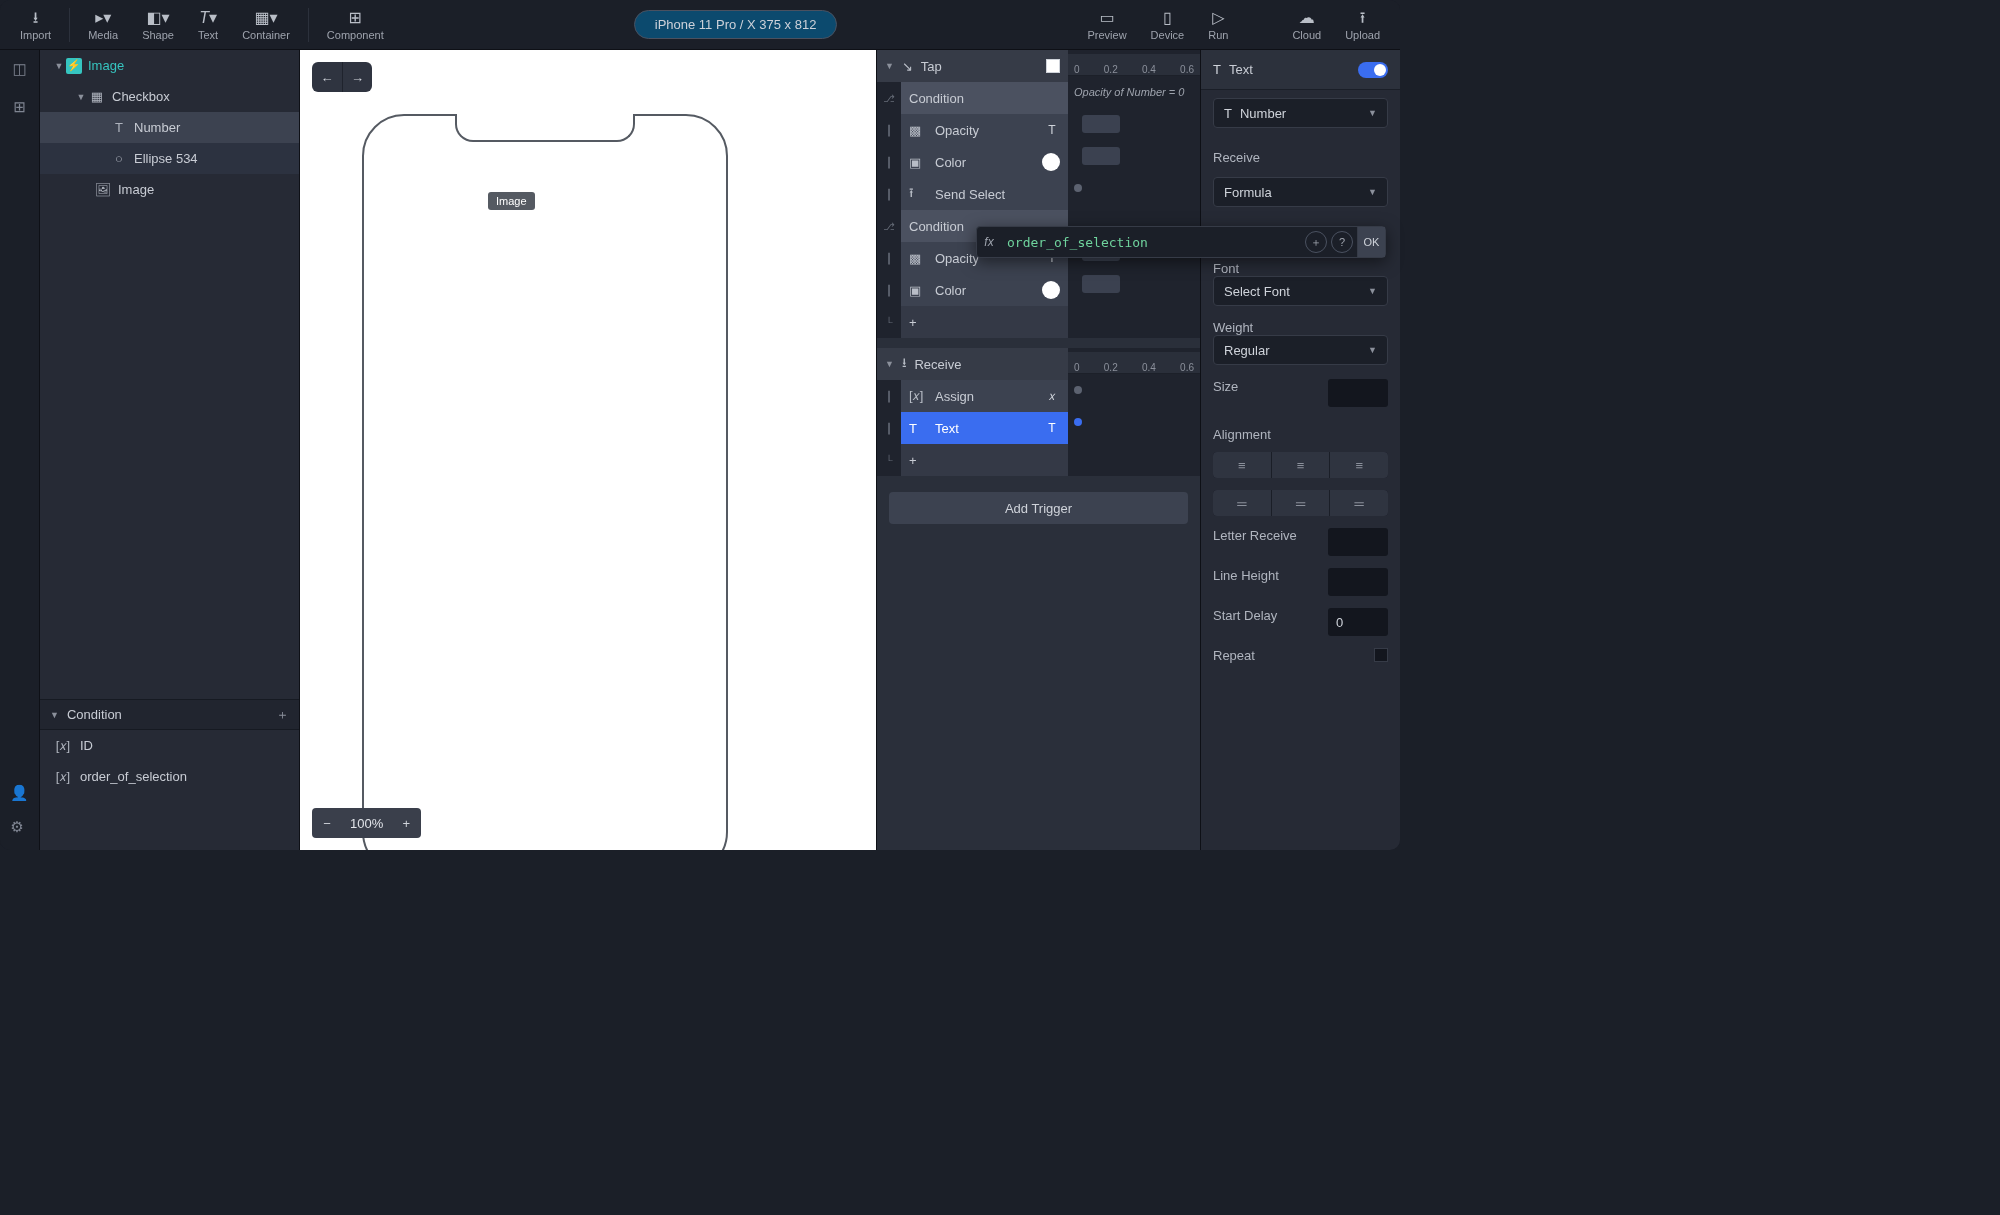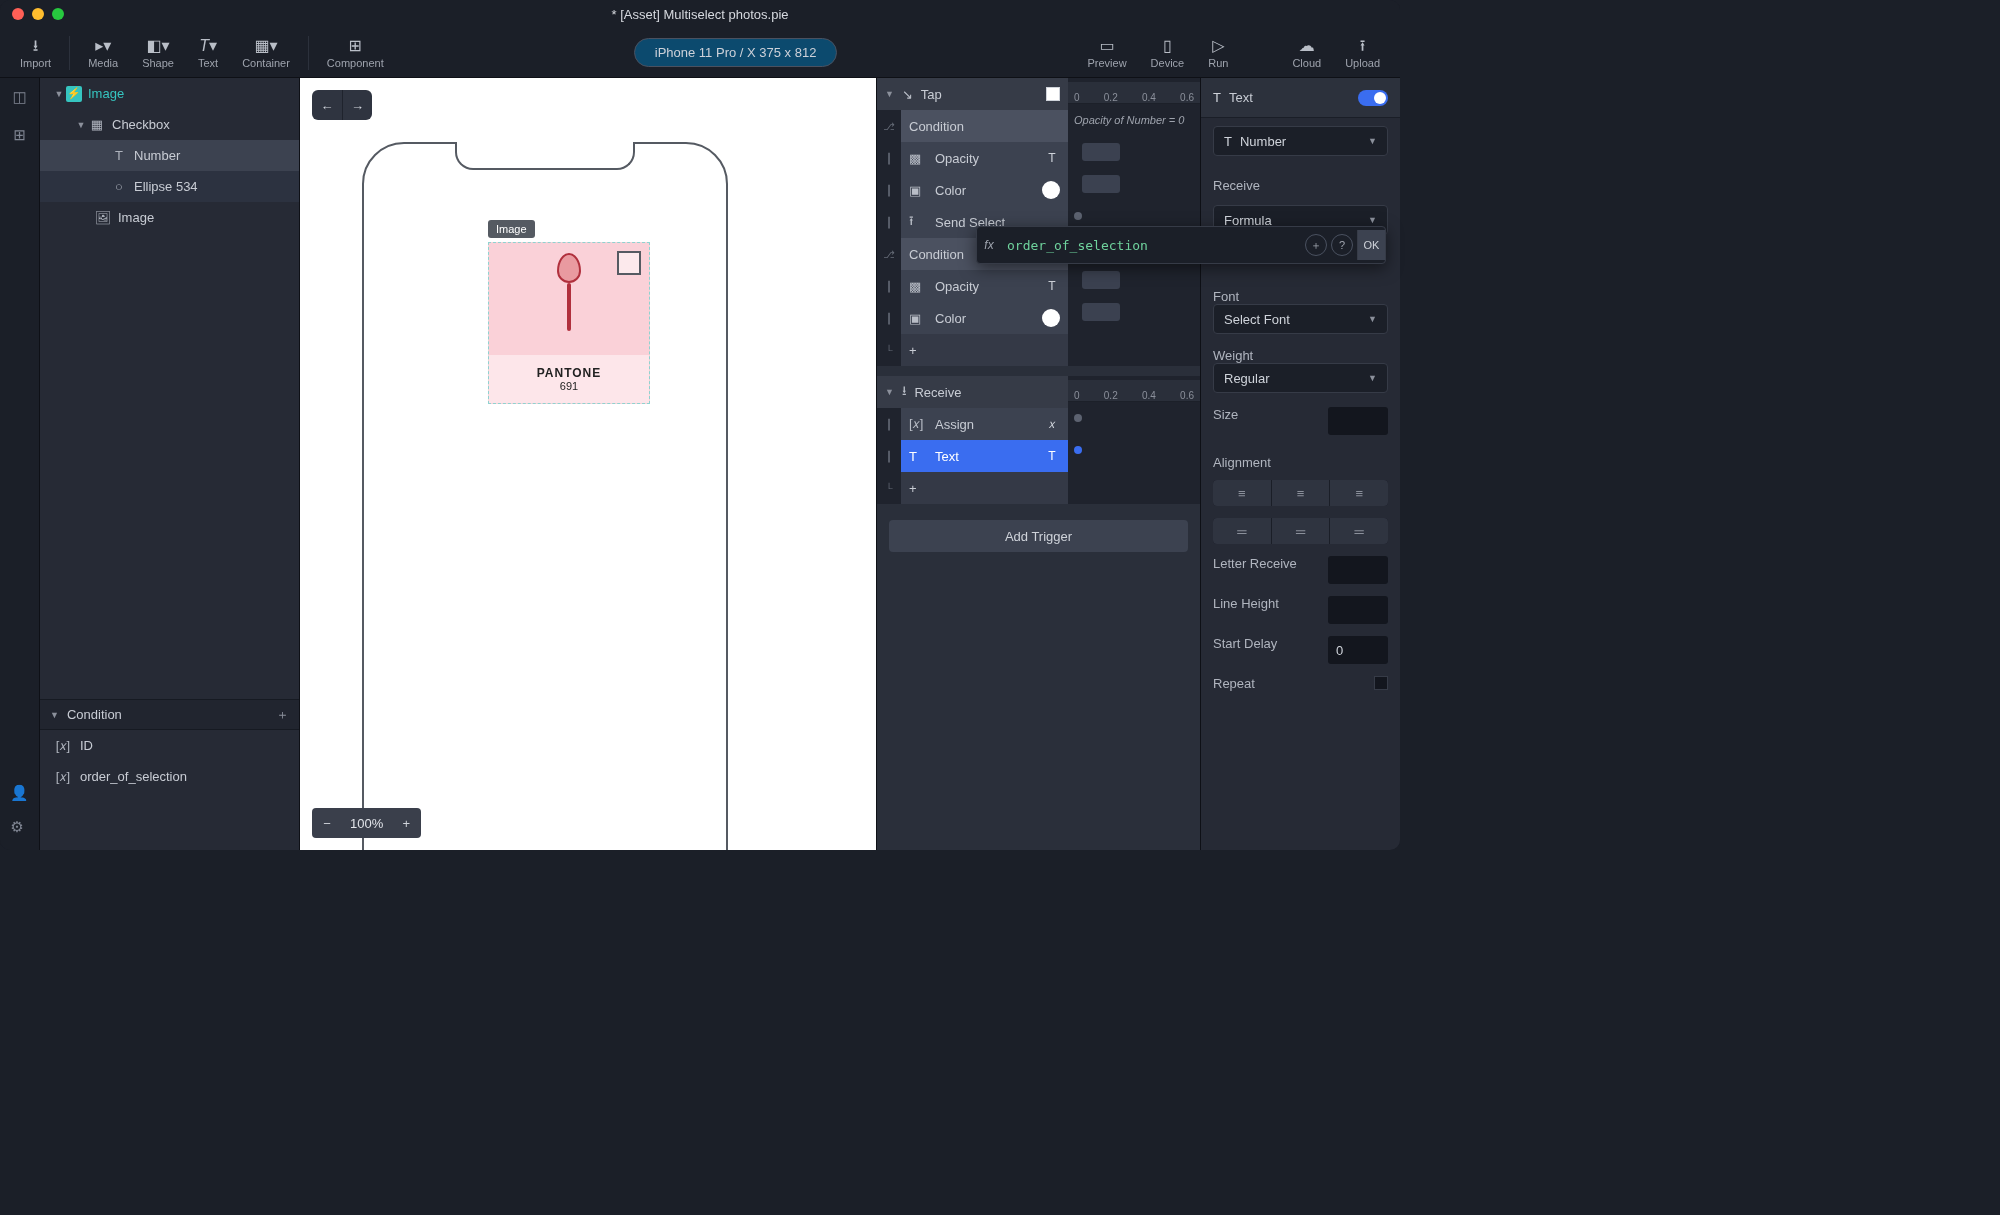--- a/index.html
+++ b/index.html
@@ -111,38 +111,30 @@
 .dropdown .ic{margin-right:8px;}
 .label{padding:14px 12px 4px; color:#b0b5bf; font-size:13px;}
 .proprow{display:flex; padding:6px 12px;}
 .proprow .pl{flex:1; color:#b0b5bf;}
 .proprow .inp{width:60px; height:28px; background:#13161e; border-radius:3px; display:flex; align-items:center; padding:0 8px; color:#cfd3da;}
 .segment{display:flex; margin:6px 12px; gap:0; border-radius:4px; overflow:hidden; background:#13161e;}
 .segment .sg{flex:1; height:26px; display:flex; align-items:center; justify-content:center; color:#8b909b; background:#2f3440;}
 .segment .sg+.sg{border-left:1px solid #1a1e27;}
 
 
-.popover{position:absolute; left:976px; top:226px; width:410px; height:38px; background:#1b1f28; border:1px solid #363b47; border-radius:4px; display:flex; align-items:center; box-shadow:0 4px 16px rgba(0,0,0,.5); z-index:50;}
+.popover{position:absolute; left:976px; top:226px; width:410px; height:32px; background:#1b1f28; border:1px solid #363b47; border-radius:4px; display:flex; align-items:center; box-shadow:0 4px 16px rgba(0,0,0,.5); z-index:50;}
 .popover .fx{width:24px; text-align:center; color:#9ea3ad; font-style:italic; font-size:12px;}
 .popover .code{flex:1; font-family:ui-monospace,Menlo,monospace; color:#6fd39d; font-size:13px; padding:0 6px;}
 .popover .pbtn{width:22px; height:22px; border:1px solid #4a5160; border-radius:50%; display:flex; align-items:center; justify-content:center; color:#9ea3ad; font-size:11px; margin-right:4px;}
 .popover .ok{width:28px; height:30px; background:#3c4250; display:flex; align-items:center; justify-content:center; color:#cfd3da; font-size:11px; border-left:1px solid #363b47;}
 </style>
 </head>
 <body>
 
 <div class="app">
- <div class="titlebar">
-  <div class="traffic">
-   <div class="tl r"></div>
-   <div class="tl y"></div>
-   <div class="tl g"></div>
-  </div>
-  <div class="title">* [Asset] Multiselect photos.pie</div>
- </div>
 
  <div class="toolbar">
   <div class="tool">
         <span class="ic">⭳</span>
         <span class="lbl">Import</span>
       </div>
   <div class="divider"></div>
   <div class="tool">
         <span class="ic">▸▾</span>
         <span class="lbl">Media</span>
@@ -247,31 +239,20 @@
 
   <div class="canvas">
    <div class="navpill">
     <div class="nb">←</div>
     <div class="nb">→</div>
    </div>
    <div class="phone">
     <div class="notch"></div>
    </div>
    <div class="imglabel">Image</div>
-   <div class="imgbox">
-     <div class="spoon">
-            <div class="bowl"></div>
-            <div class="handle"></div>
-          </div>
-     <div class="pantone">
-            <div class="p1">PANTONE</div>
-            <div class="p2">691</div>
-          </div>
-     <div class="chkbox"></div>
-   </div>
    <div class="zoom">
     <div class="zb">−</div>
     <div class="zv">100%</div>
     <div class="zb">+</div>
    </div>
   </div>
 
   <div class="midpanel">
    <div class="mid-row">
     <div class="mid-actions" style="flex:1;">

